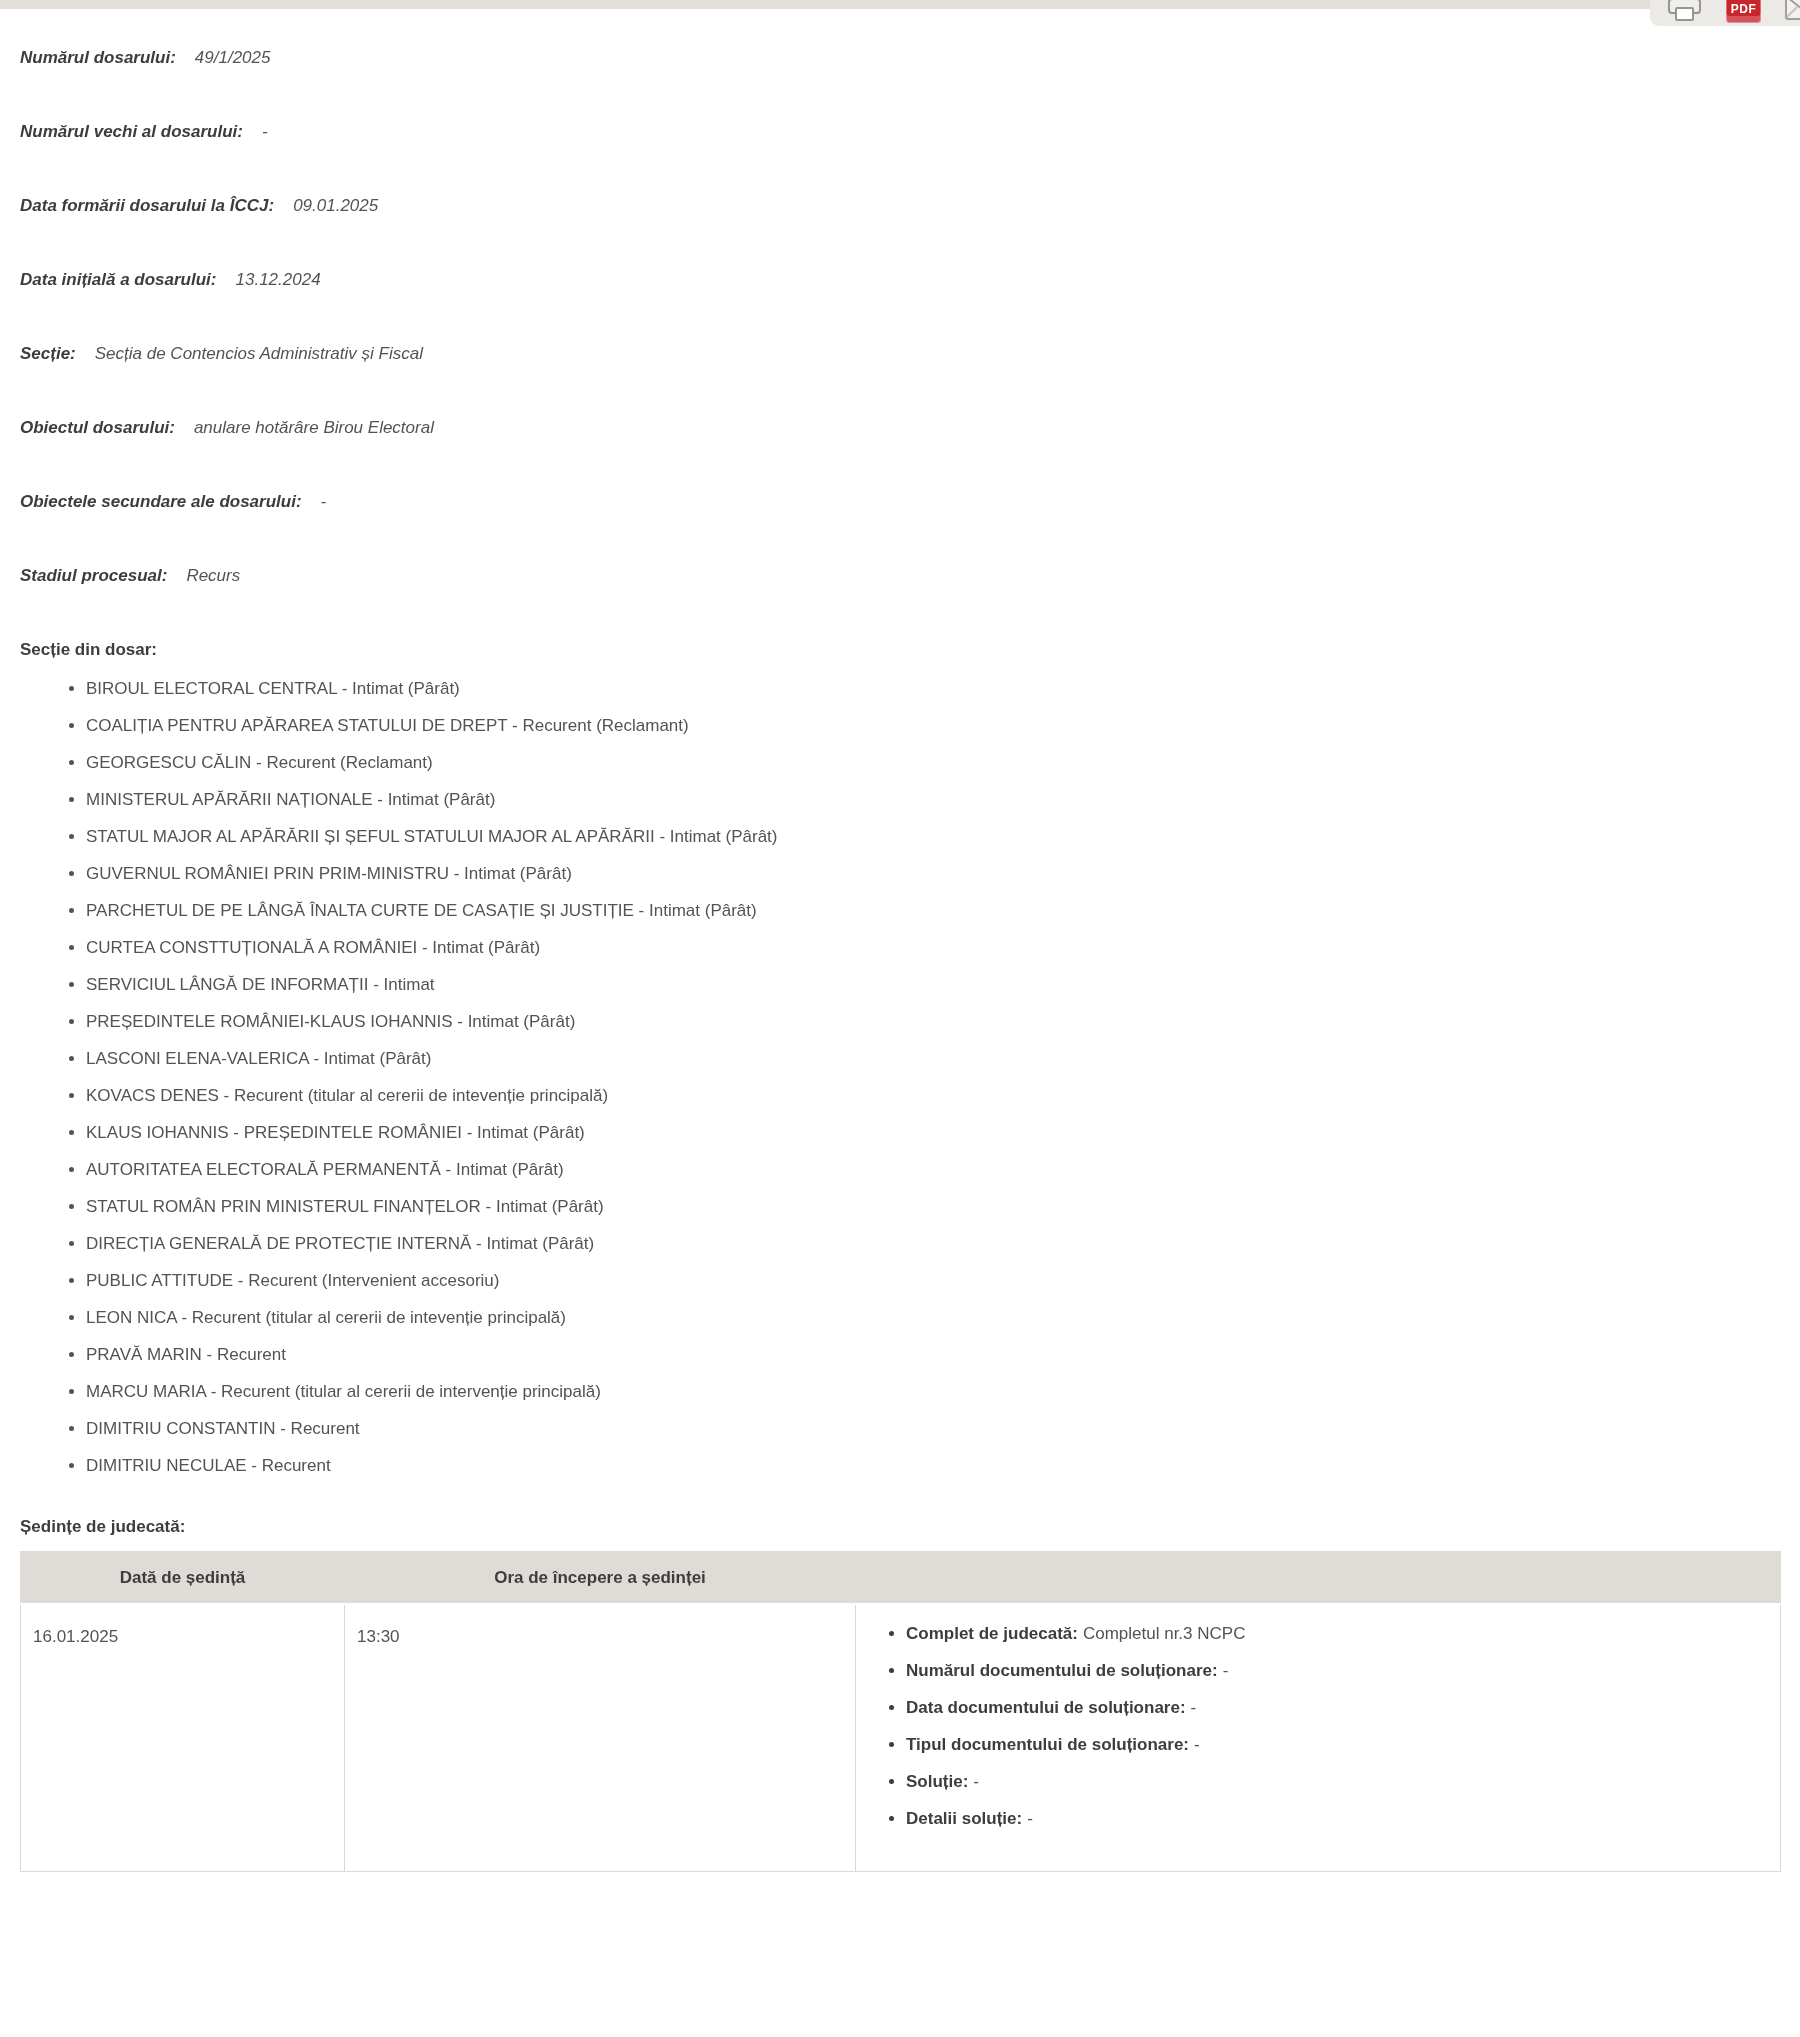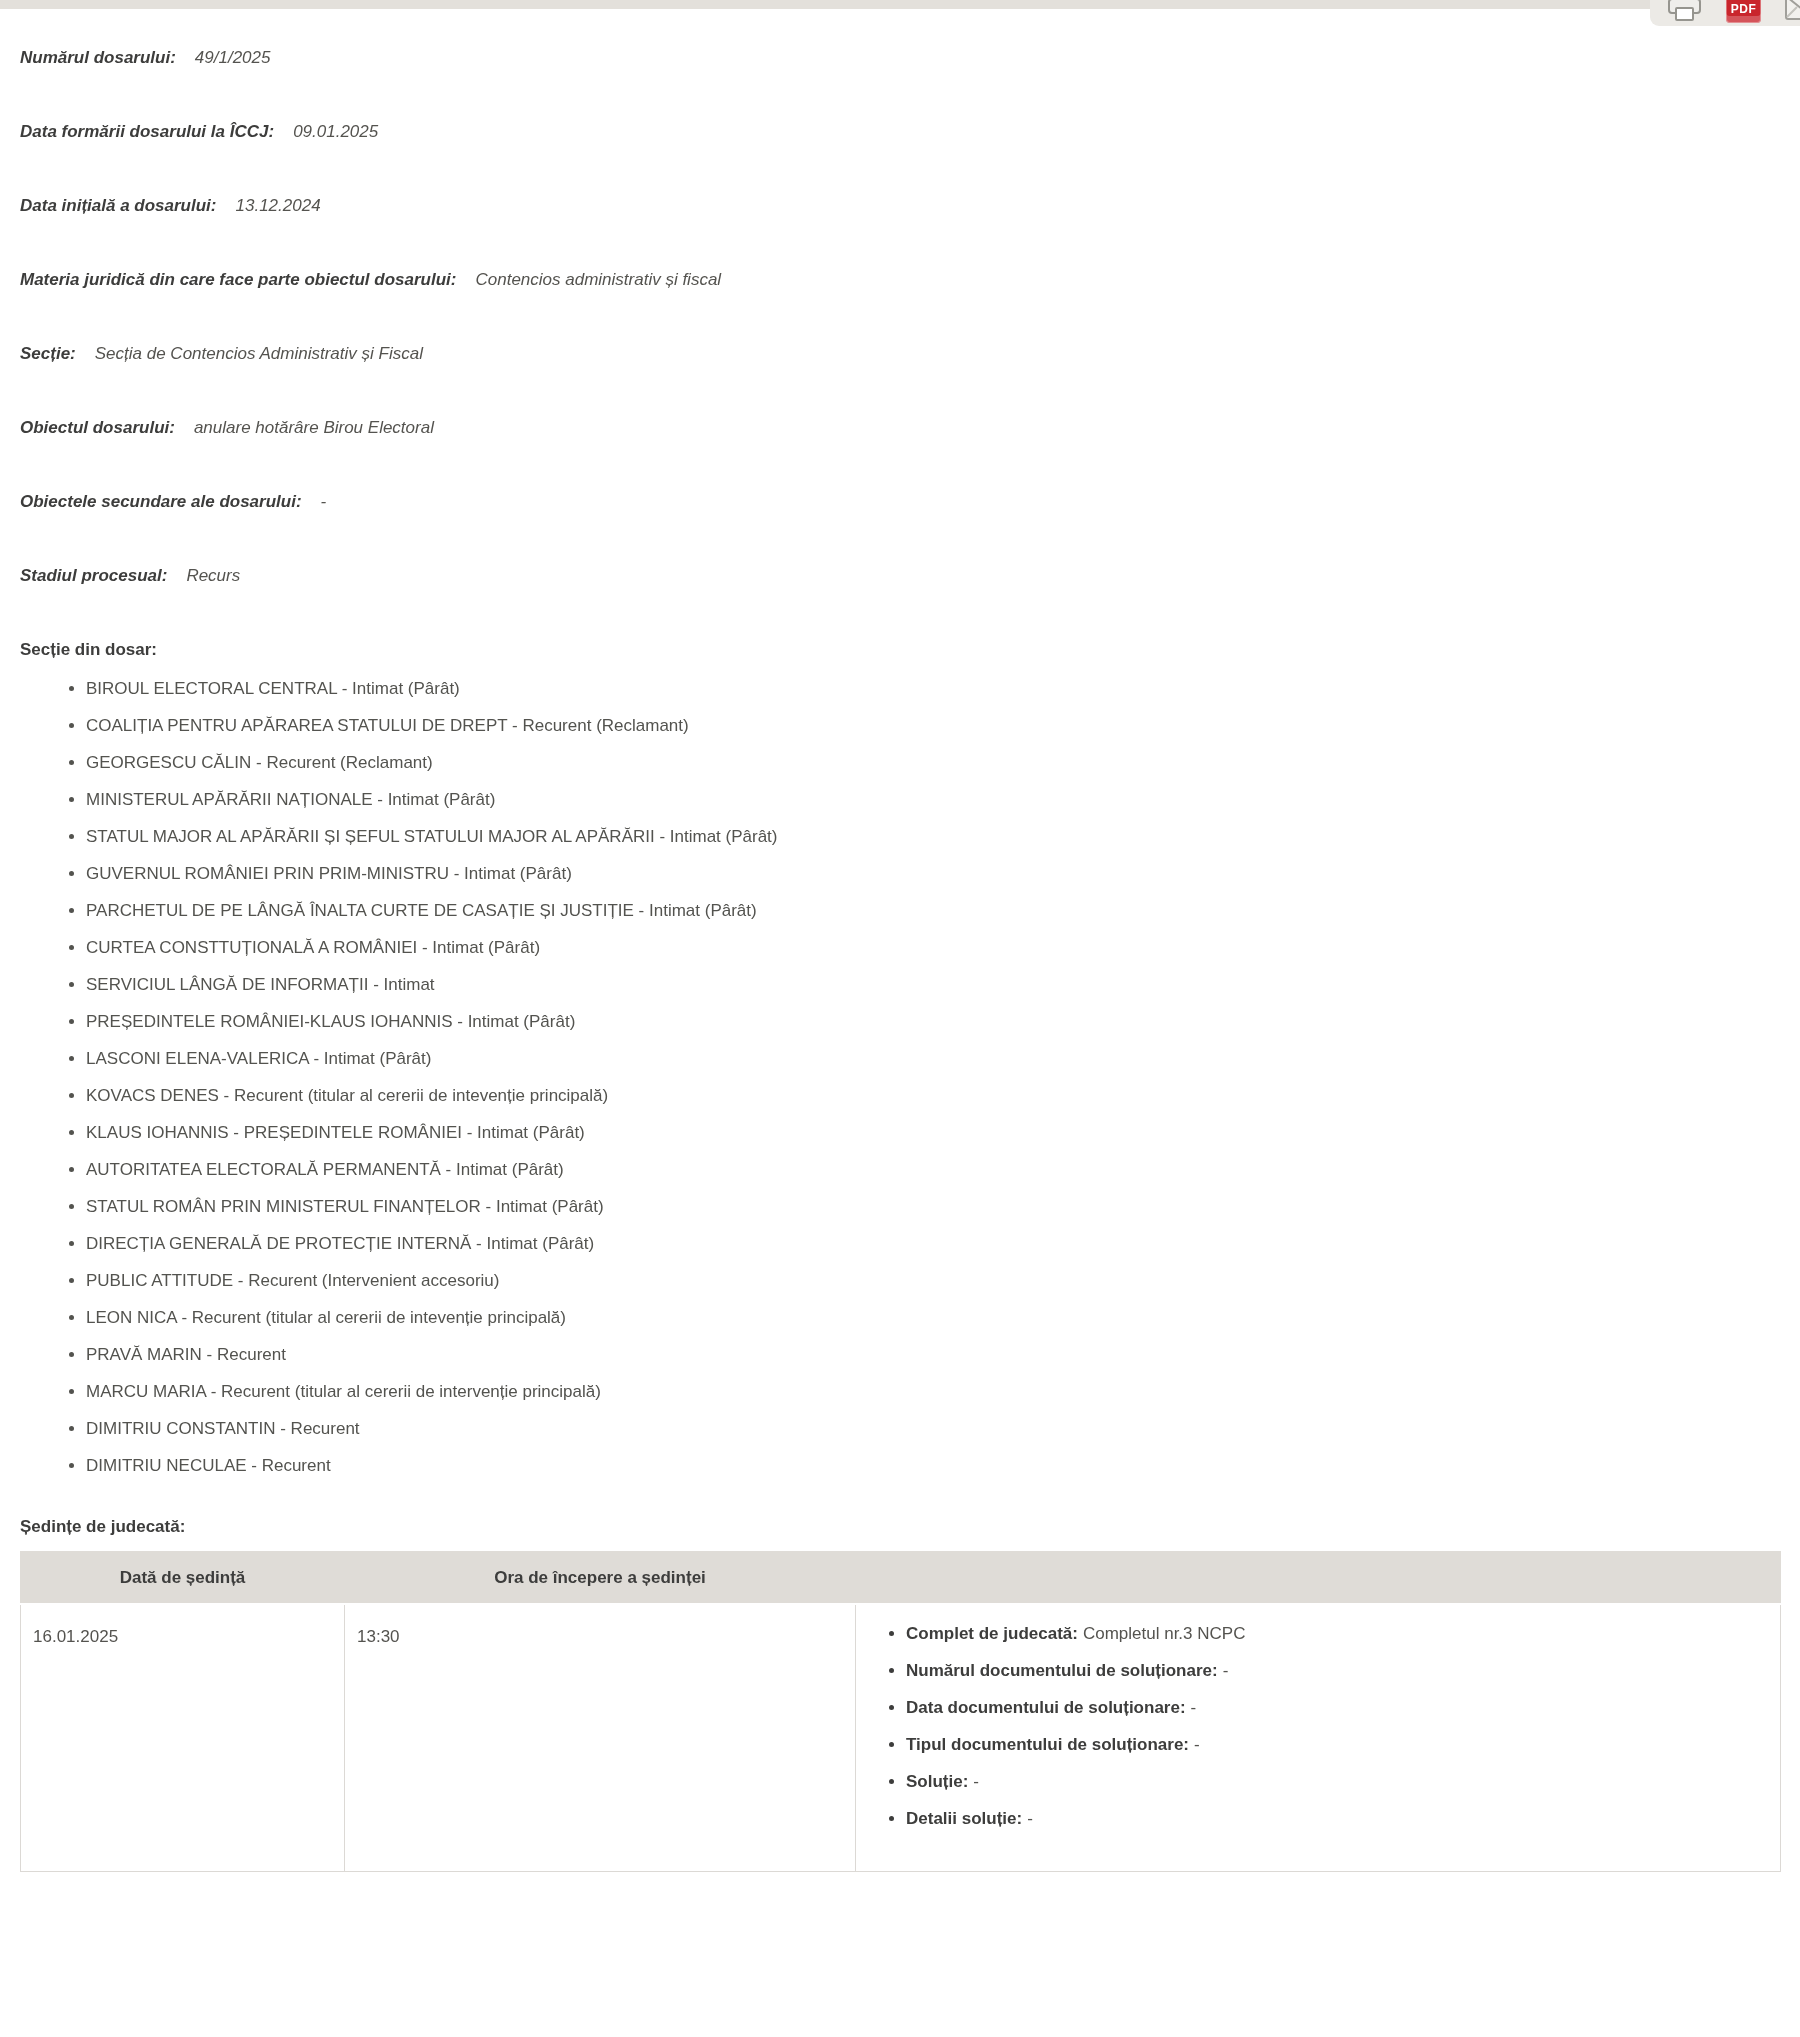--- a/index.html
+++ b/index.html
@@ -84,32 +84,32 @@
 </div>
 
 <div class="content">
 
   <div class="fields">
 
       <div class="field-row">
         <span class="field-label">Numărul dosarului:</span><span class="field-value">49/1/2025</span>
       </div>
 
+      <div class="field-row">
+        <span class="field-label">Numărul vechi al dosarului:</span><span class="field-value">-</span>
+      </div>
 
       <div class="field-row">
         <span class="field-label">Data formării dosarului la ÎCCJ:</span><span class="field-value">09.01.2025</span>
       </div>
 
       <div class="field-row">
         <span class="field-label">Data inițială a dosarului:</span><span class="field-value">13.12.2024</span>
       </div>
 
-      <div class="field-row">
-        <span class="field-label">Materia juridică din care face parte obiectul dosarului:</span><span class="field-value">Contencios administrativ și fiscal</span>
-      </div>
 
       <div class="field-row">
         <span class="field-label">Secție:</span><span class="field-value">Secția de Contencios Administrativ și Fiscal</span>
       </div>
 
       <div class="field-row">
         <span class="field-label">Obiectul dosarului:</span><span class="field-value">anulare hotărâre Birou Electoral</span>
       </div>
 
       <div class="field-row">

